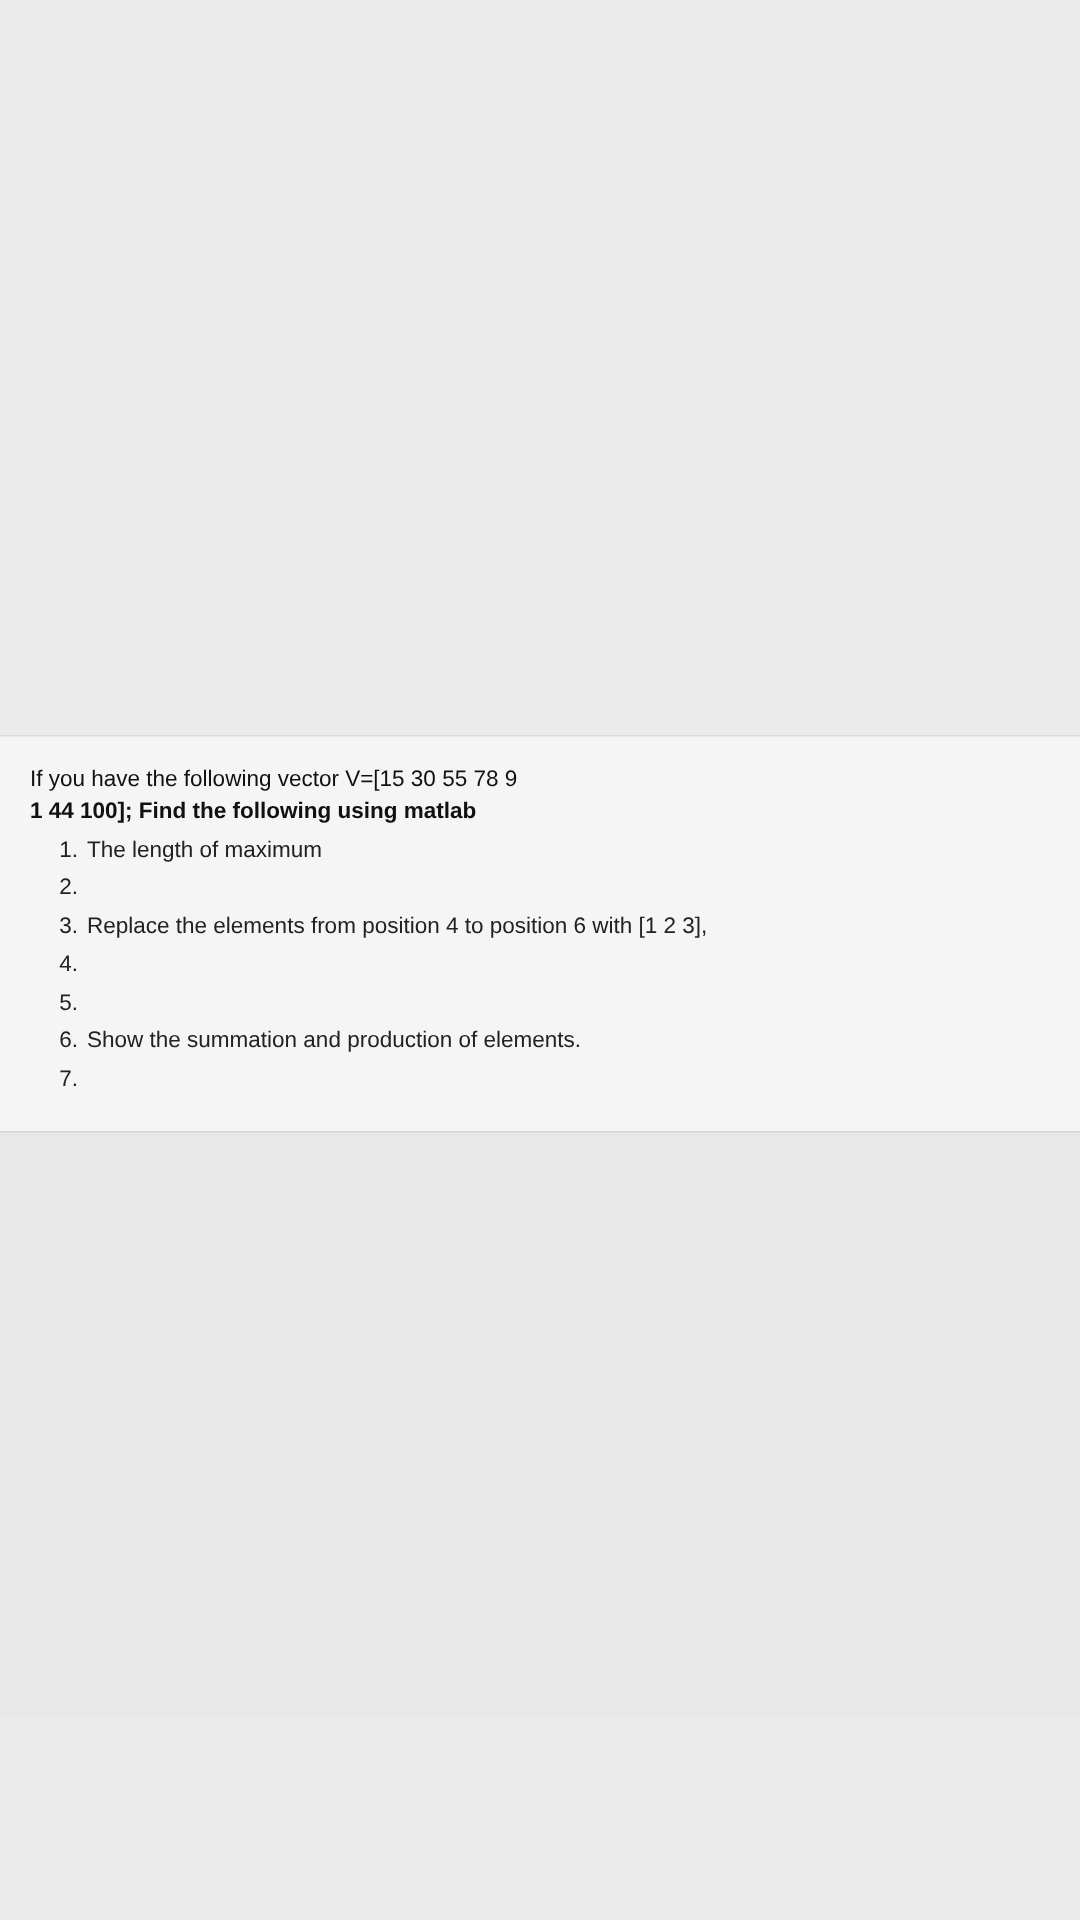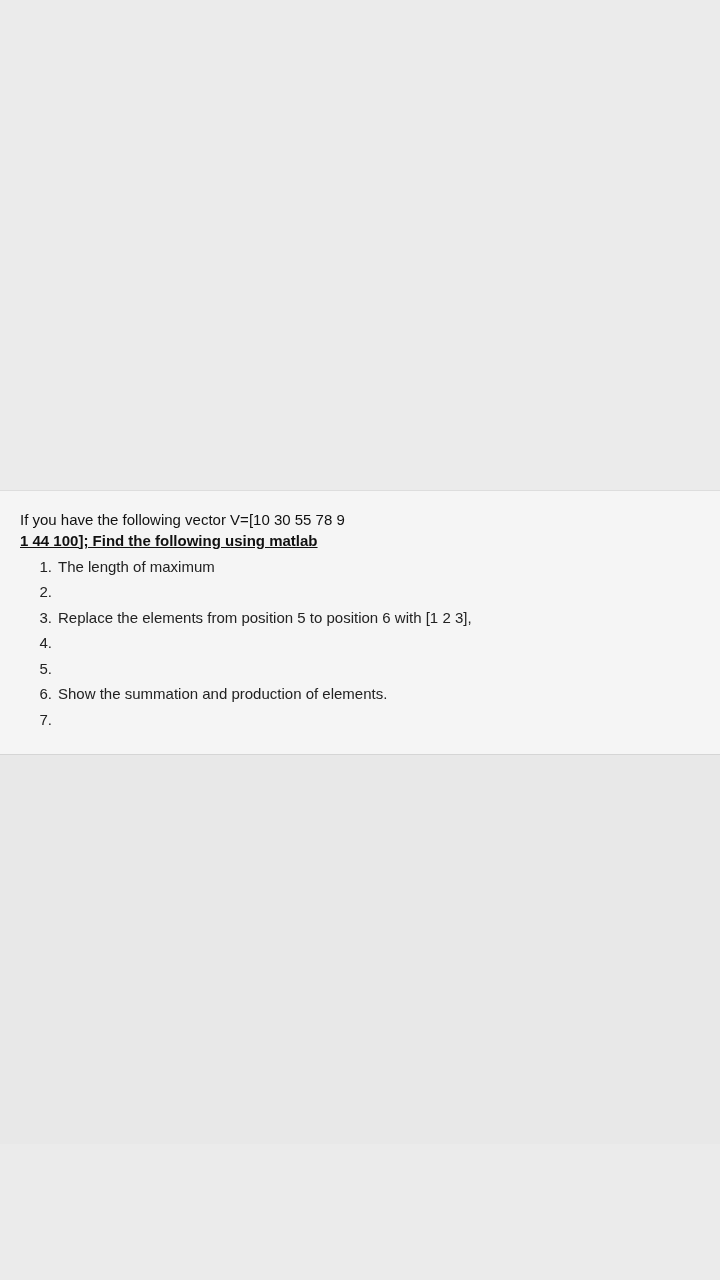--- a/index.html
+++ b/index.html
@@ -27,21 +27,20 @@
       width: 100%;
       background-color: #f5f5f5;
       padding: 18px 20px 22px 20px;
       border-top: 1px solid #ddd;
     }
 
     .bold-intro {
       font-weight: bold;
       font-size: 15px;
       color: #111;
-      text-decoration: underline;
     }
 
     .task-list {
       list-style: none;
       margin-top: 4px;
       padding-left: 10px;
     }
 
     .task-list li {
       font-size: 15px;
@@ -71,36 +70,36 @@
       line-height: 1.5;
     }
   </style>
 </head>
 <body>
 
 <div class="upper-section"></div>
 
 <div class="content-card">
   <div class="header-row">
-    <span style="font-size:15px; color:#111;">If you have the following vector V=[10    30   55   78   9</span>
+    <span style="font-size:15px; color:#111;">If you have the following vector V=[15    30   55   78   9</span>
   </div>
   <div>
     <span class="bold-intro">1   44   100]; Find the following using matlab</span>
   </div>
   <ol class="task-list">
   <li>
         <span class="num">1.</span>
         <span>The length of maximum</span>
       </li>
       <li>
         <span class="num">2.</span>
       </li>
       <li>
         <span class="num">3.</span>
-        <span>Replace the elements from position 5 to position 6 with [1 2 3],</span>
+        <span>Replace the elements from position 4 to position 6 with [1 2 3],</span>
       </li>
       <li>
         <span class="num">4.</span>
       </li>
       <li>
         <span class="num">5.</span>
       </li>
       <li>
         <span class="num">6.</span>
         <span>Show the summation and production of elements.</span>

